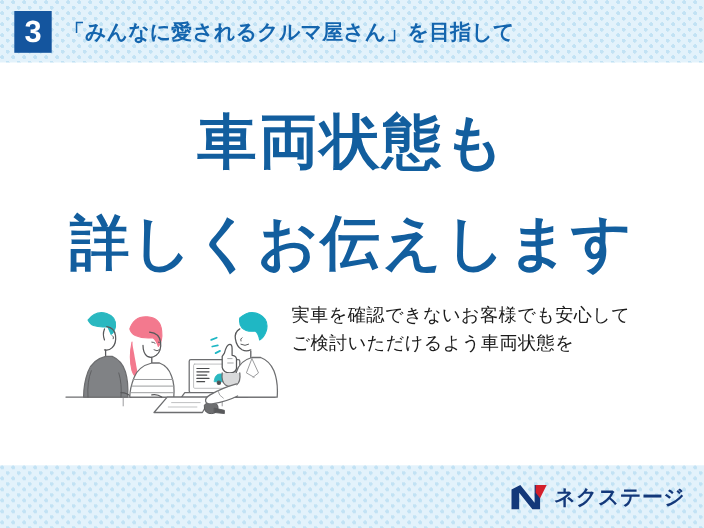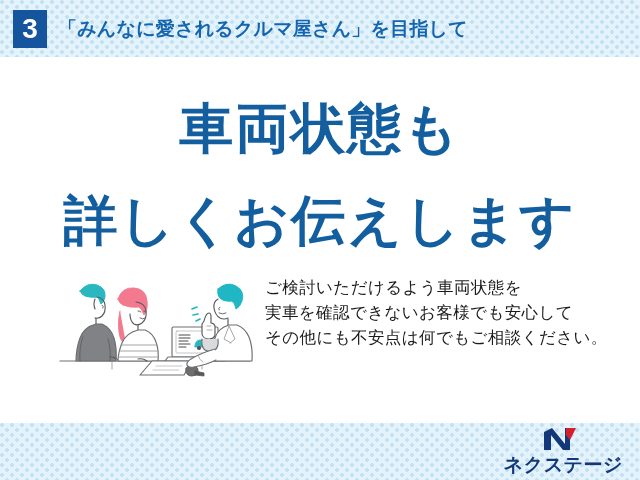--- a/index.html
+++ b/index.html
@@ -139,23 +139,22 @@
     top: 423px;
     left: 0;
     width: 640px;
     height: 57px;
     display: flex;
     align-items: center;
     justify-content: flex-end;
   }
   #brand-logo {
     display: flex;
-    align-items: center;
+    align-items: flex-end;
     margin-right: 17px;
-    flex-direction: column;
   }
   #brand-mark { display: block; margin-right: 6px; }
   #brand-name {
     color: #13387a;
     font-size: 19px;
     font-weight: bold;
     letter-spacing: 0.5px;
     white-space: nowrap;
   }
 </style>
@@ -270,23 +269,22 @@
               <path d="M140 40 l5 -2"></path>
               <path d="M141 46 l5 -1"></path>
               <path d="M144 52 l4 -2"></path>
             </g>
 
           </g>
         </svg>
       </div>
 
       <div id="body-copy">
+        <span class="line">実車を確認できないお客様でも安心して</span>
         <span class="line">ご検討いただけるよう車両状態を</span>
-        <span class="line">実車を確認できないお客様でも安心して</span>
-        <span class="line">その他にも不安点は何でもご相談ください。</span>
       </div>
 
     </div>
   </div>
 
   <div class="dot-band" id="footer-band"></div>
   <div id="footer-inner">
     <div id="brand-logo">
       <svg id="brand-mark" width="34" height="26" viewBox="0 0 34 26" xmlns="http://www.w3.org/2000/svg">
         <path d="M1 24 L1 6 L9 2 L22 18 L22 2 L27 2 L27 24 L20 24 L8 9 L8 24 Z" fill="#13387a"></path>

